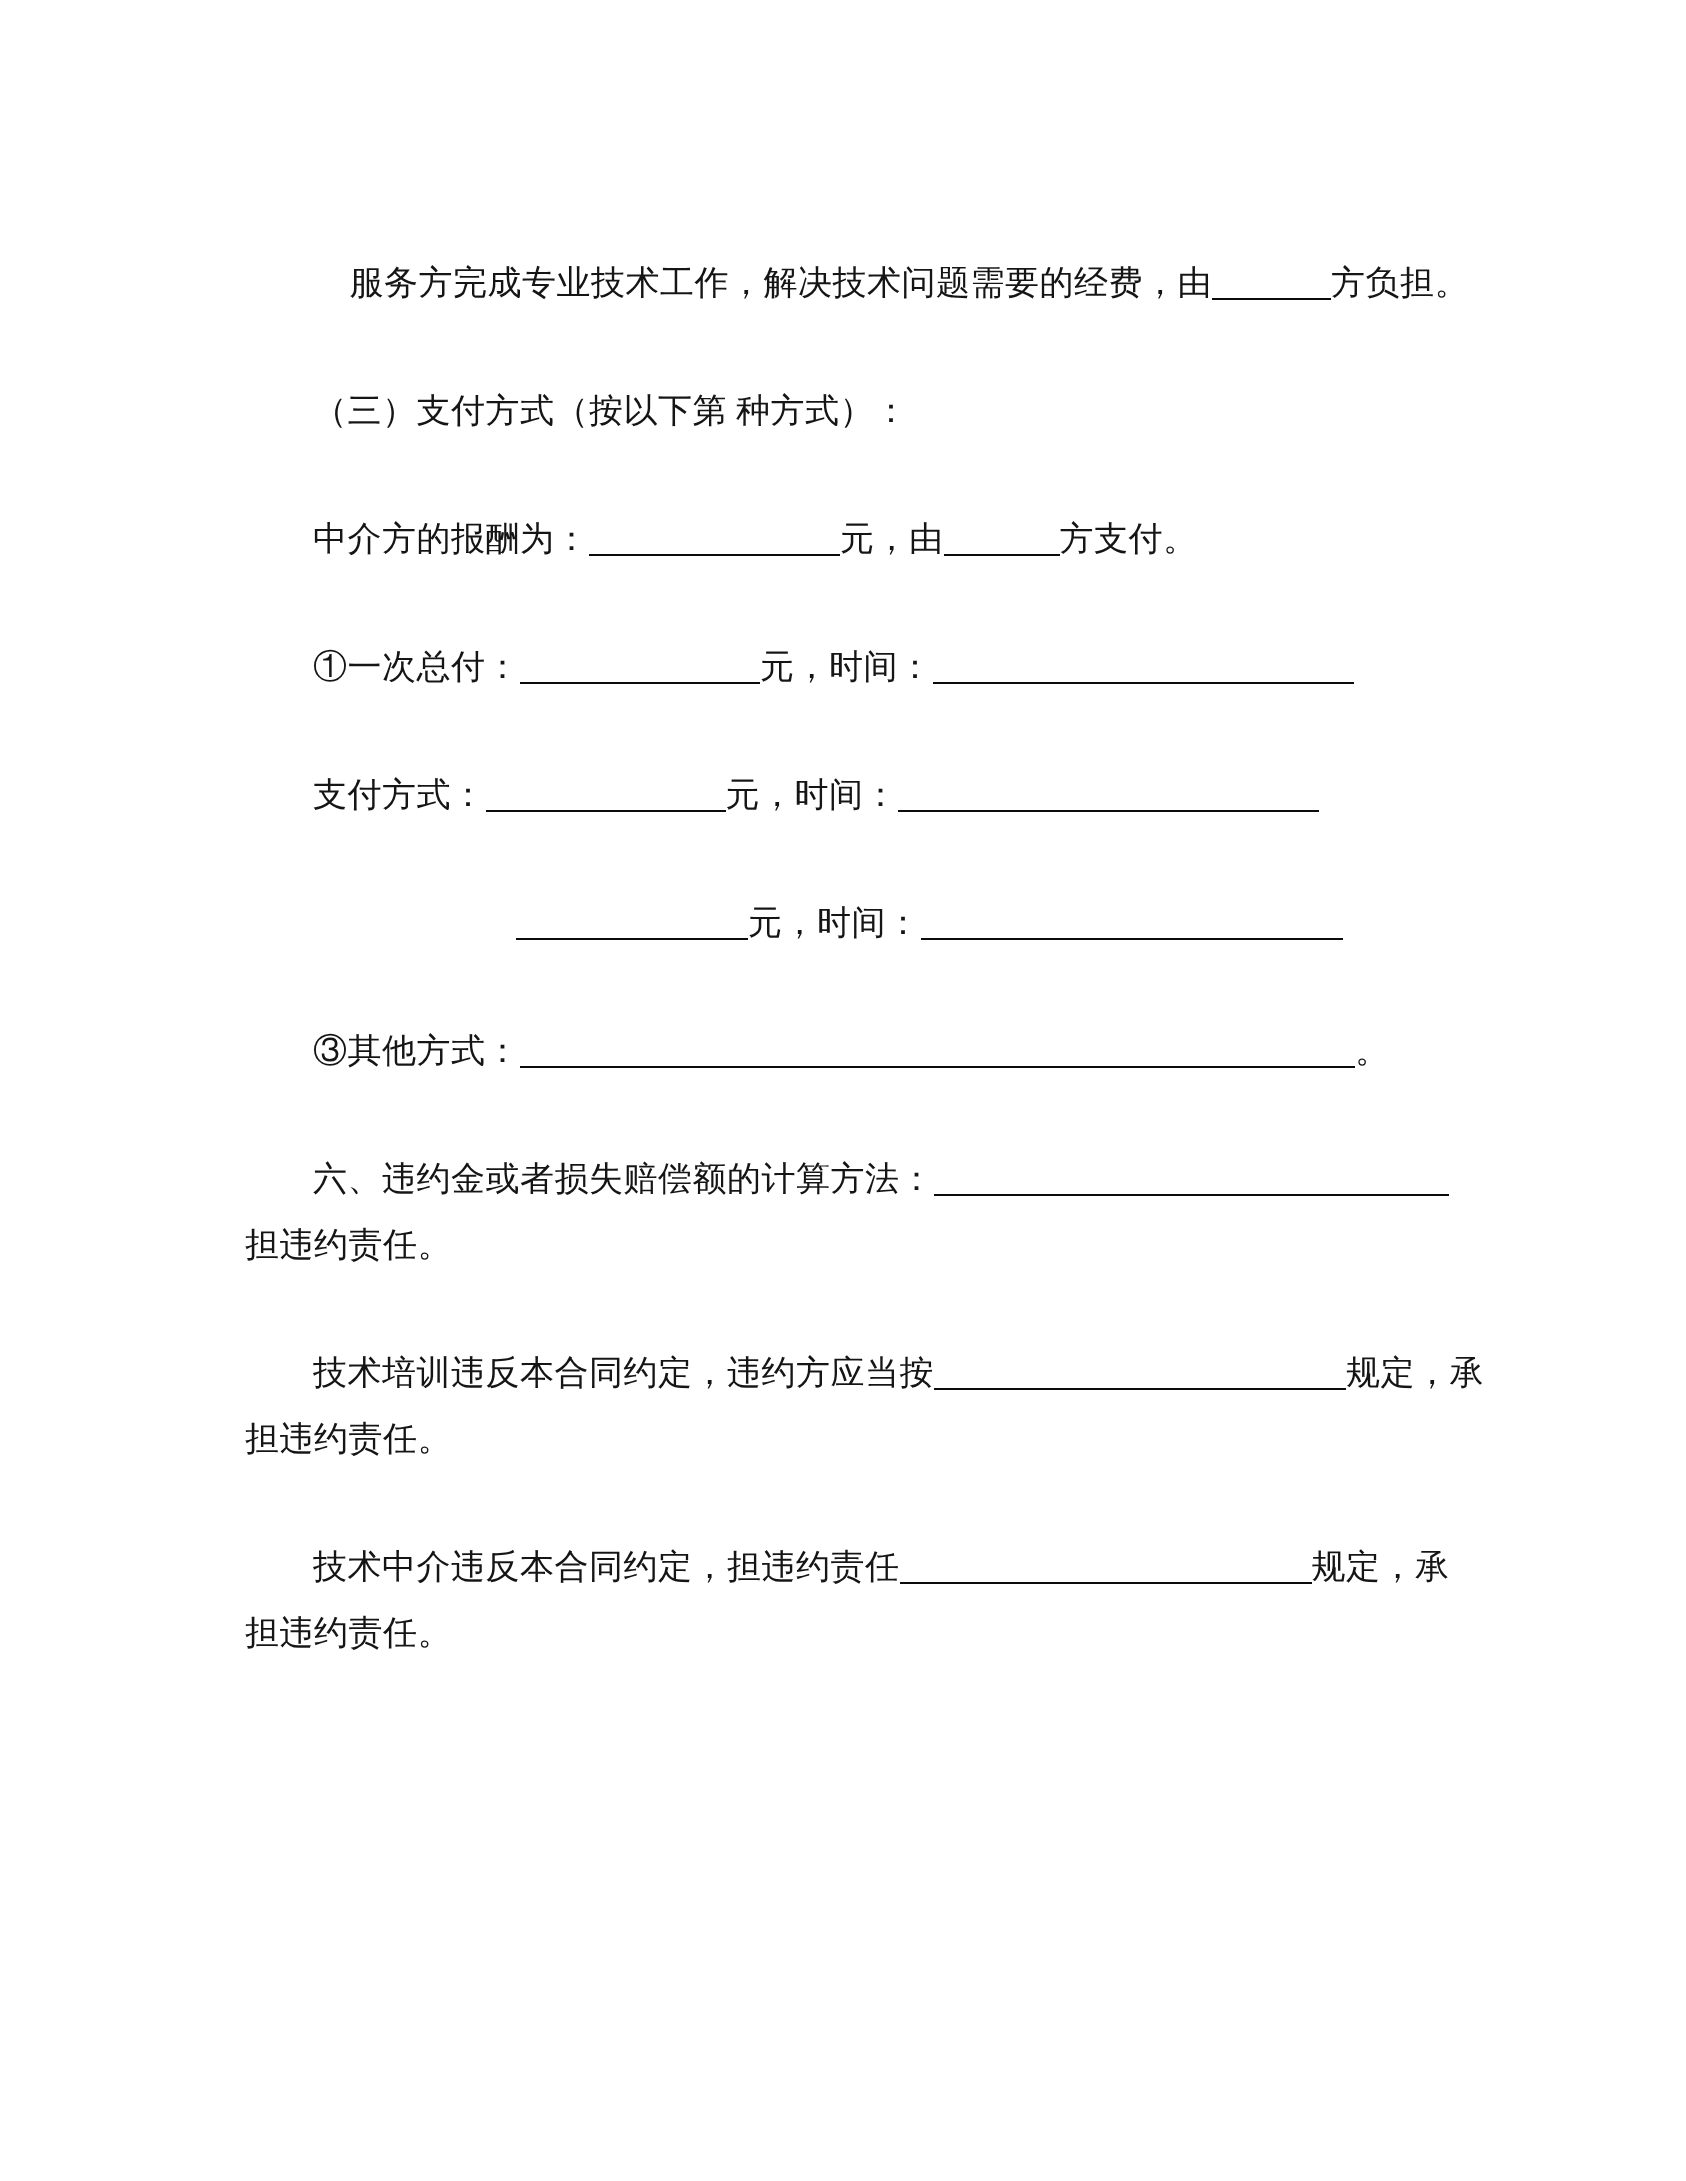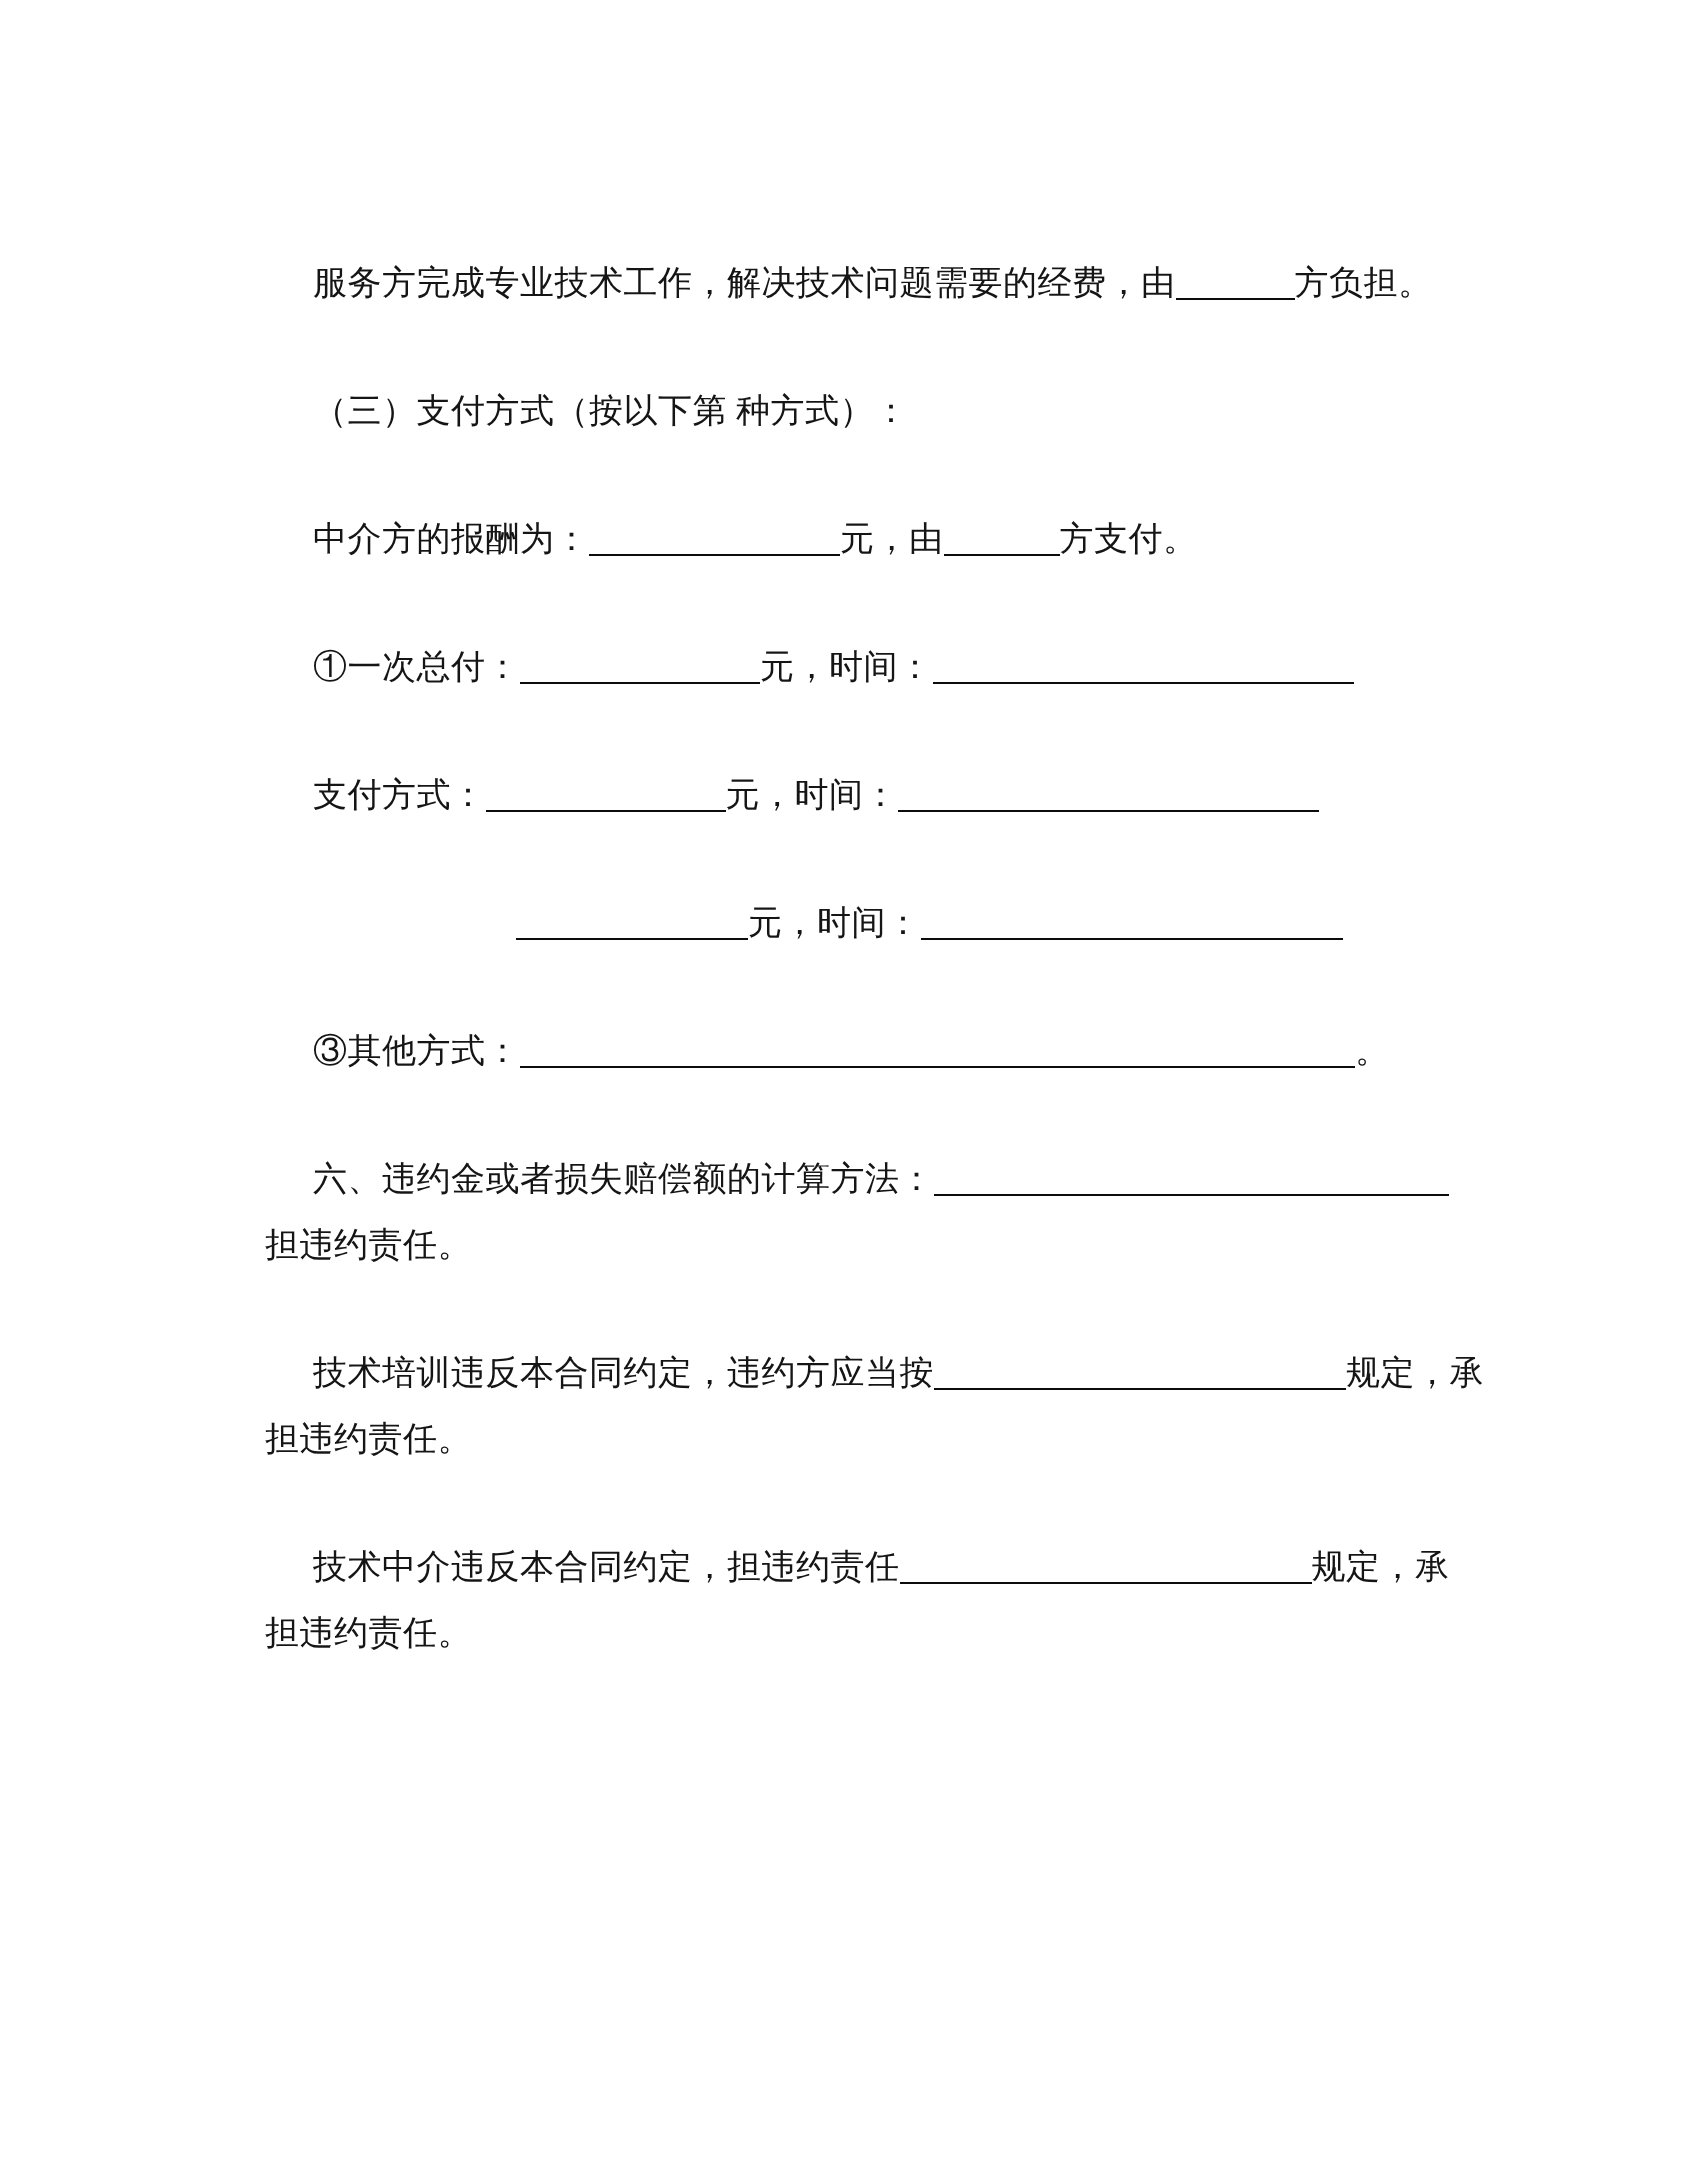--- a/index.html
+++ b/index.html
@@ -22,25 +22,25 @@
   .doc-body {
     width: 100%;
   }
   .line {
     display: block;
     height: 66px;
     line-height: 66px;
     white-space: nowrap;
     margin: 62px 0 0 0;
   }
-  .line:first-child { margin-top: 0; }
+  .line:first-child { margin-top: 0; text-align: right; }
   .line.cont { margin-top: 0; }
   .indent-para { padding-left: 68px; }
   .indent-deep { padding-left: 271px; }
-  .indent-none { padding-left: 0; margin-left: 20px; }
+  .indent-none { padding-left: 0; }
   .text-run {
     display: inline;
     letter-spacing: 0.5px;
   }
   .blank {
     display: inline-block;
     height: 5.5px;
     border-bottom: 2.8px solid #0c0c0c;
     vertical-align: -6.4px;
   }

